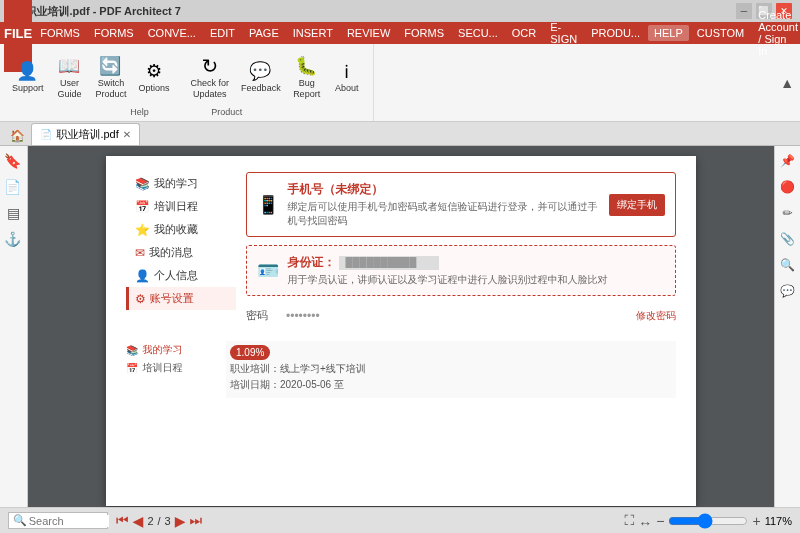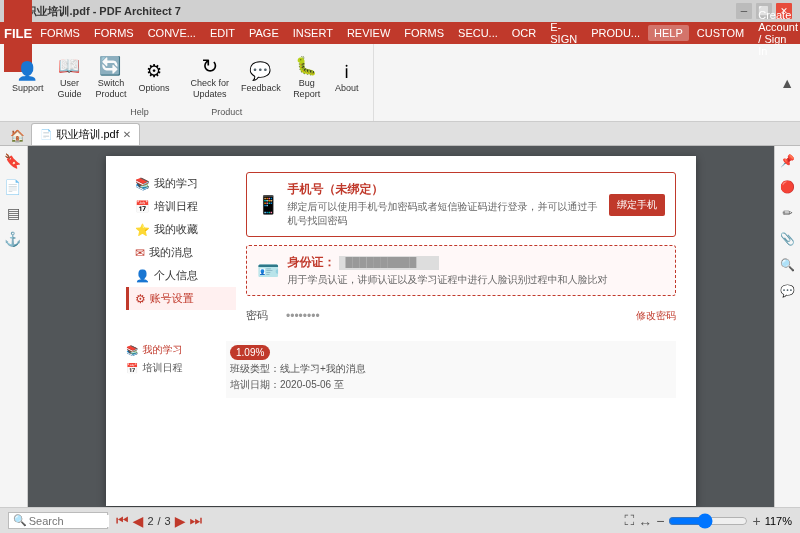--- a/index.html
+++ b/index.html
@@ -526,21 +526,21 @@
           <div class="pbc-item" style="color:#555;">
             <span>📅</span>
             <span>培训日程</span>
           </div>
         </div>
         <div class="pbc-right">
           <div class="pbc-row">
             <span class="progress-badge">1.09%</span>
           </div>
           <div class="pbc-row">
-            <span>班级类型：线上学习+我的消息</span>
+            <span>职业培训：线上学习+线下培训</span>
           </div>
           <div class="pbc-row">
             <span>培训日期：2020-05-06 至</span>
           </div>
         </div>
       </div>
     </div>
   </div>
 
   <div id="right-toolbar">

